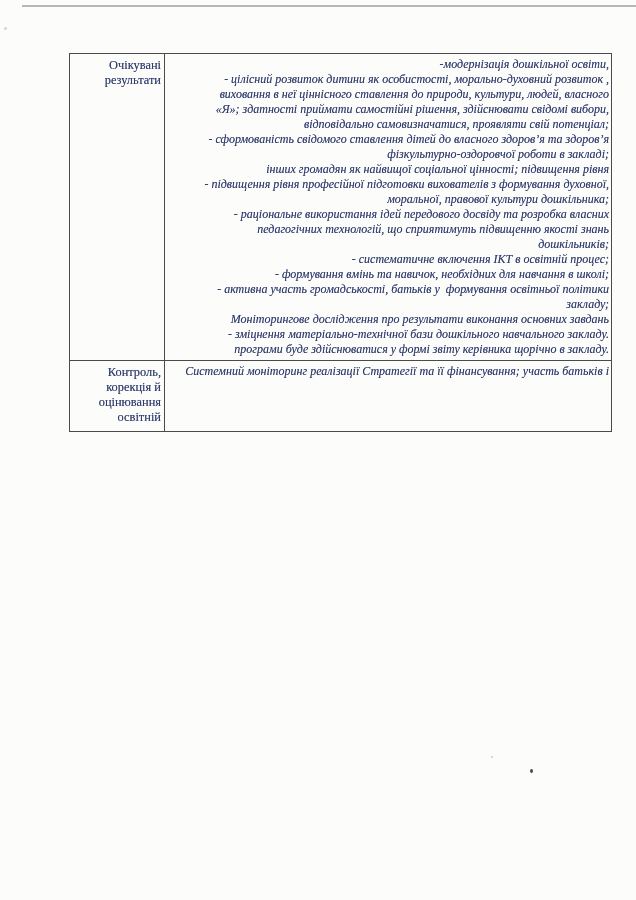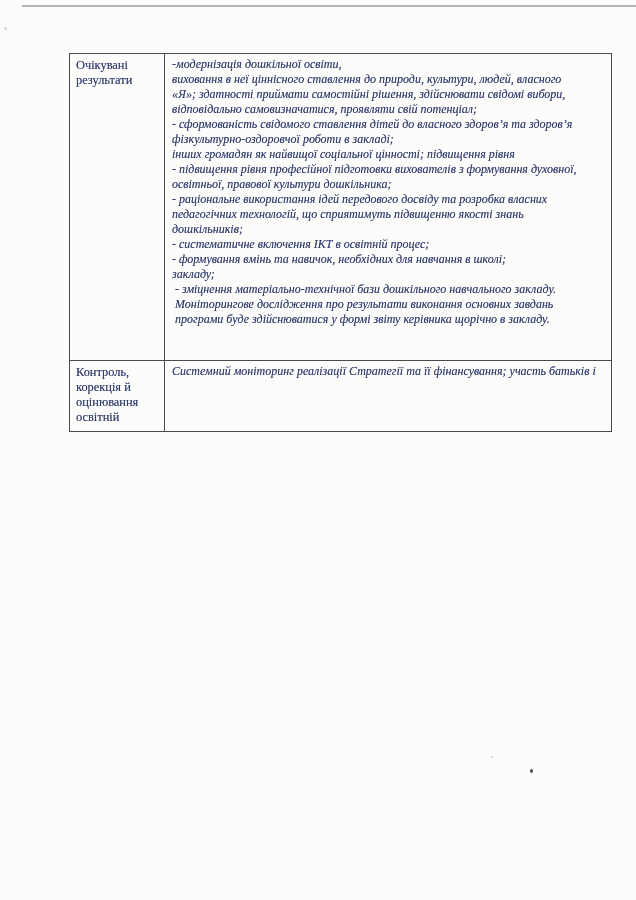--- a/index.html
+++ b/index.html
@@ -30,20 +30,21 @@
     position: absolute;
     left: 69px;
     top: 53px;
     width: 543px;
     border: 1px solid var(--border);
     background: transparent;
   }
   .row {
     display: grid;
     grid-template-columns: 95px 1fr;
+    text-align: right;
   }
   .row-expected {
     height: 307px;
     border-bottom: 1px solid var(--border);
   }
   .row-control {
     height: 70px;
   }
   .label-cell {
     border-right: 1px solid var(--border);
@@ -83,36 +84,38 @@
 
   <div class="doc-table">
 
     <div class="row row-expected">
       <div class="label-cell">
           <div class="text-line">Очікувані</div>
           <div class="text-line">результати</div>
         </div>
       <div class="content-cell">
           <div class="text-line">-модернізація дошкільної освіти,</div>
+          <div class="text-line">- цілісний розвиток дитини як особистості, морально-духовний розвиток ,</div>
           <div class="text-line">виховання в неї ціннісного ставлення до природи, культури, людей, власного</div>
           <div class="text-line">«Я»; здатності приймати самостійні рішення, здійснювати свідомі вибори,</div>
           <div class="text-line">відповідально самовизначатися, проявляти свій потенціал;</div>
           <div class="text-line">- сформованість свідомого ставлення дітей до власного здоров’я та здоров’я</div>
           <div class="text-line">фізкультурно-оздоровчої роботи в закладі;</div>
           <div class="text-line">інших громадян як найвищої соціальної цінності; підвищення рівня</div>
           <div class="text-line">- підвищення рівня професійної підготовки вихователів з формування духовної,</div>
-          <div class="text-line">освітньої, правової культури дошкільника;</div>
+          <div class="text-line">моральної, правової культури дошкільника;</div>
           <div class="text-line">- раціональне використання ідей передового досвіду та розробка власних</div>
           <div class="text-line">педагогічних технологій, що сприятимуть підвищенню якості знань</div>
           <div class="text-line">дошкільників;</div>
           <div class="text-line">- систематичне включення ІКТ в освітній процес;</div>
           <div class="text-line">- формування вмінь та навичок, необхідних для навчання в школі;</div>
+          <div class="text-line"> - активна участь громадськості, батьків у  формування освітньої політики</div>
           <div class="text-line">закладу;</div>
+          <div class="text-line"> Моніторингове дослідження про результати виконання основних завдань</div>
           <div class="text-line"> - зміцнення матеріально-технічної бази дошкільного навчального закладу.</div>
-          <div class="text-line"> Моніторингове дослідження про результати виконання основних завдань</div>
           <div class="text-line"> програми буде здійснюватися у формі звіту керівника щорічно в закладу.</div>
         </div>
     </div>
 
     <div class="row row-control">
       <div class="label-cell">
           <div class="text-line">Контроль,</div>
           <div class="text-line">корекція й</div>
           <div class="text-line">оцінювання</div>
           <div class="text-line">освітній</div>

